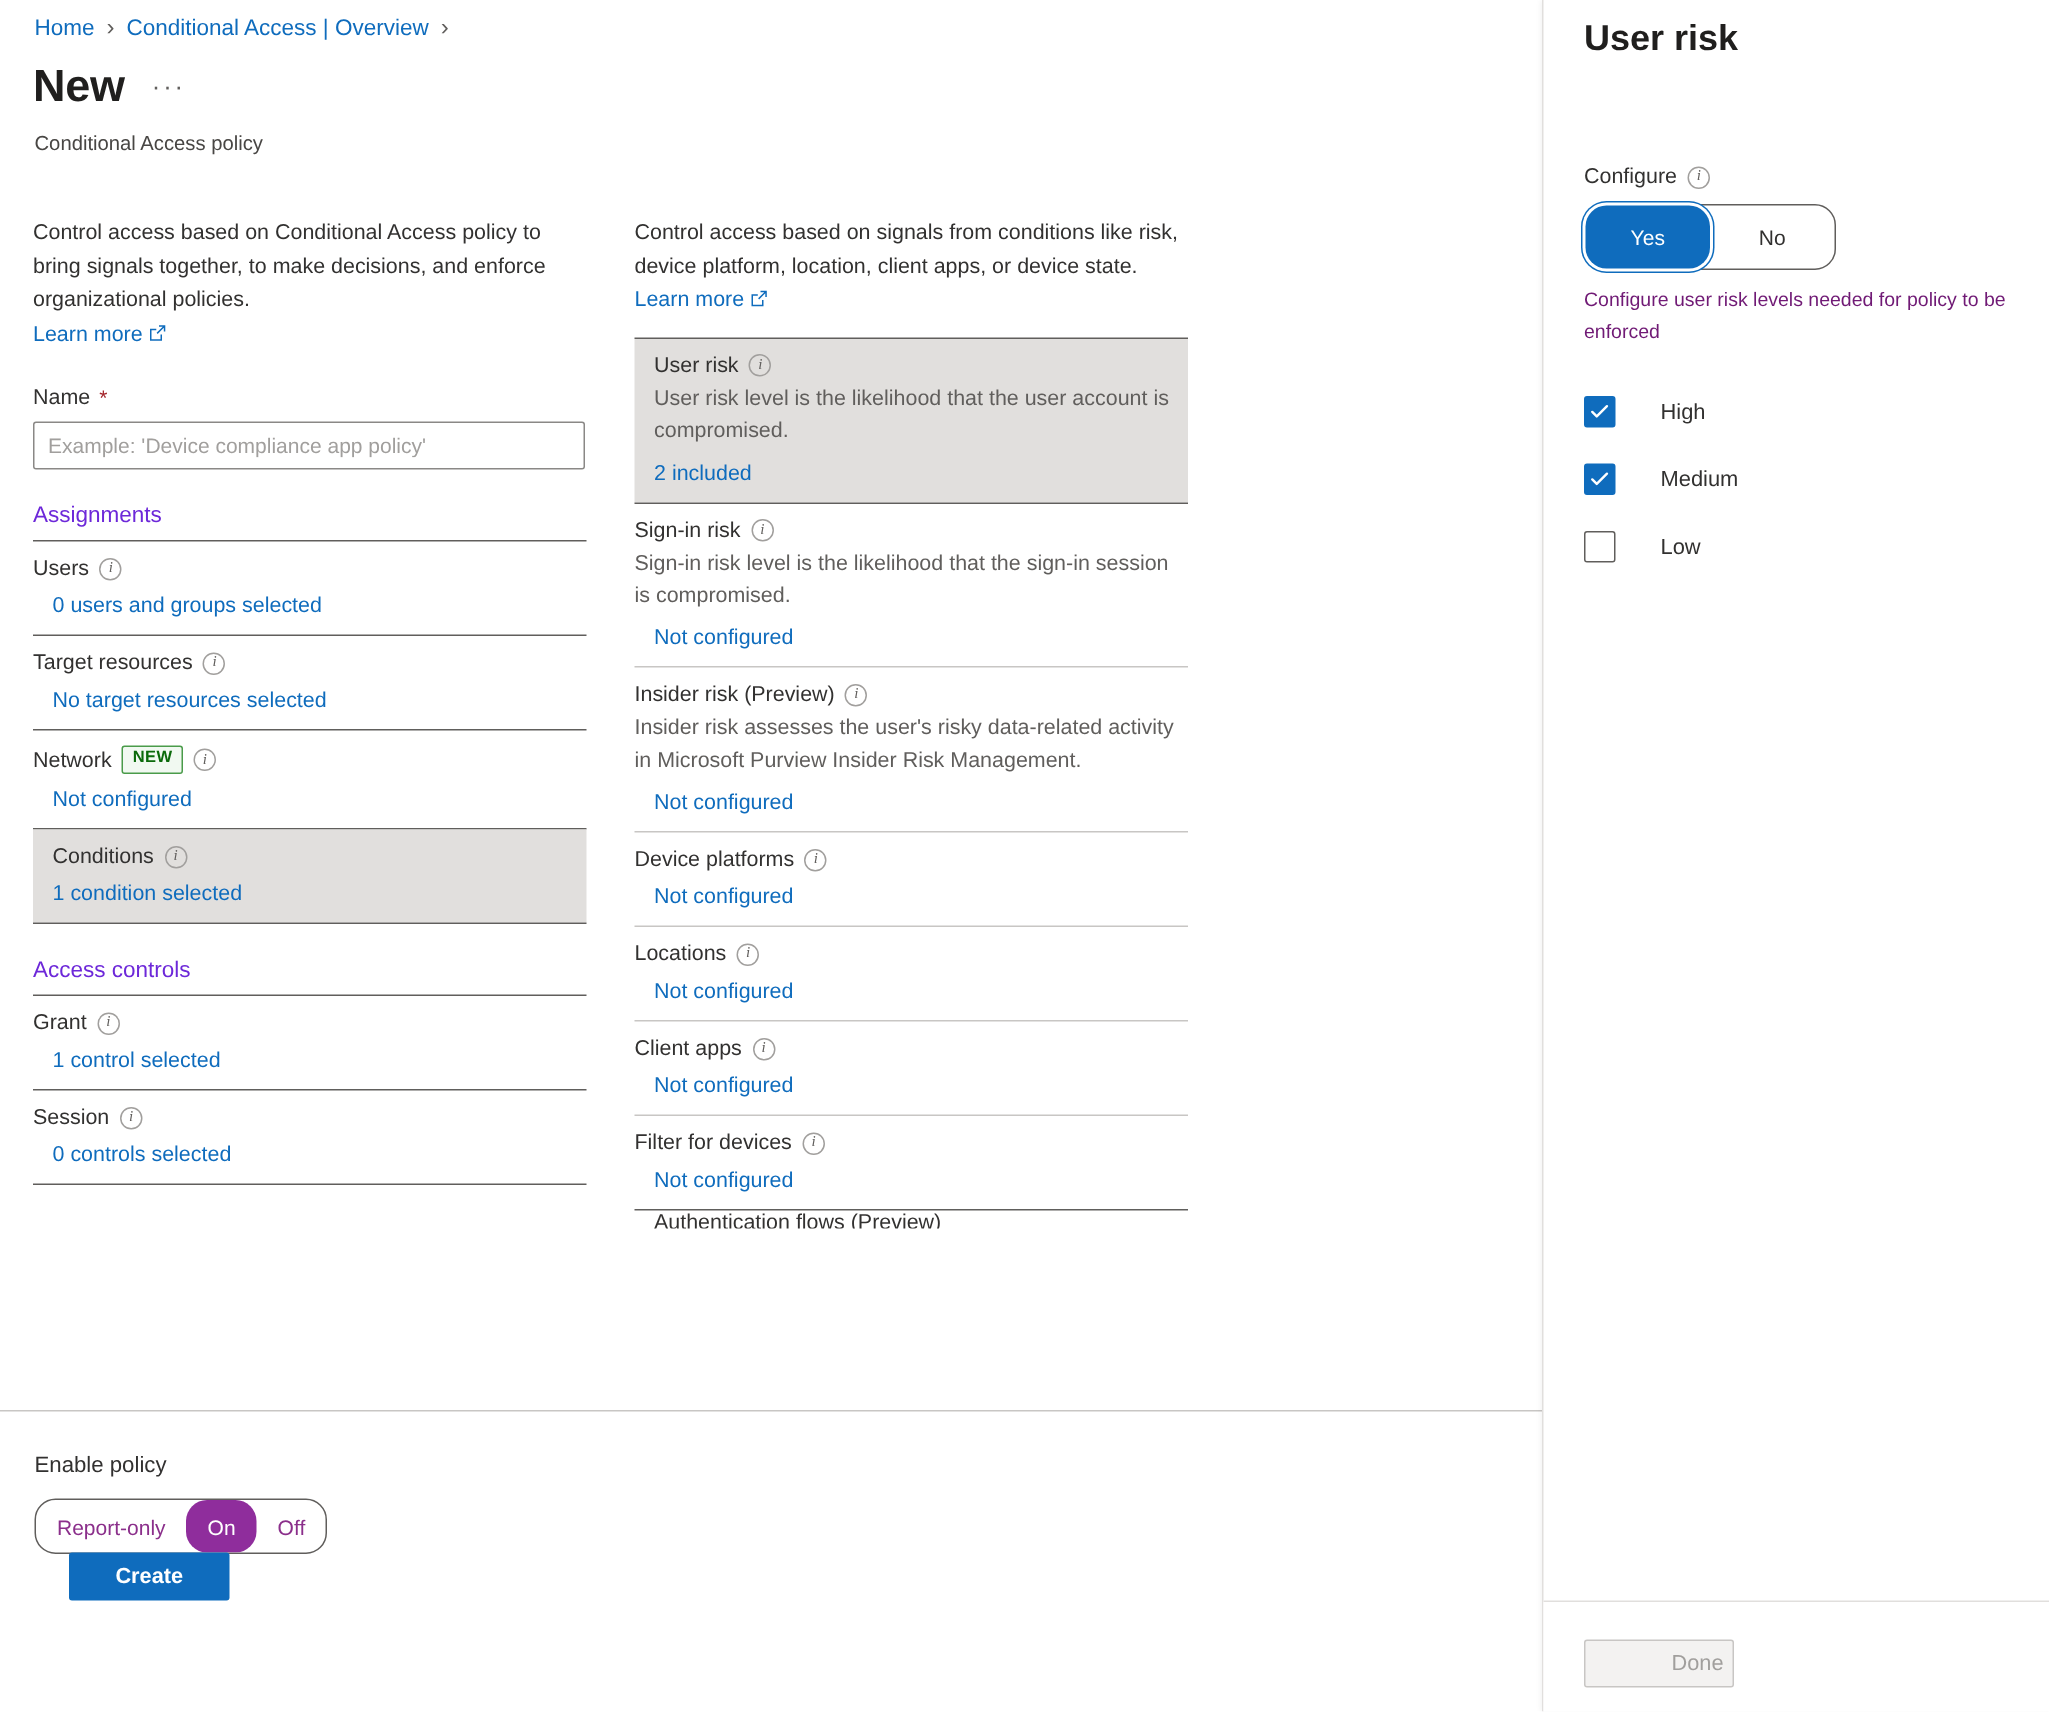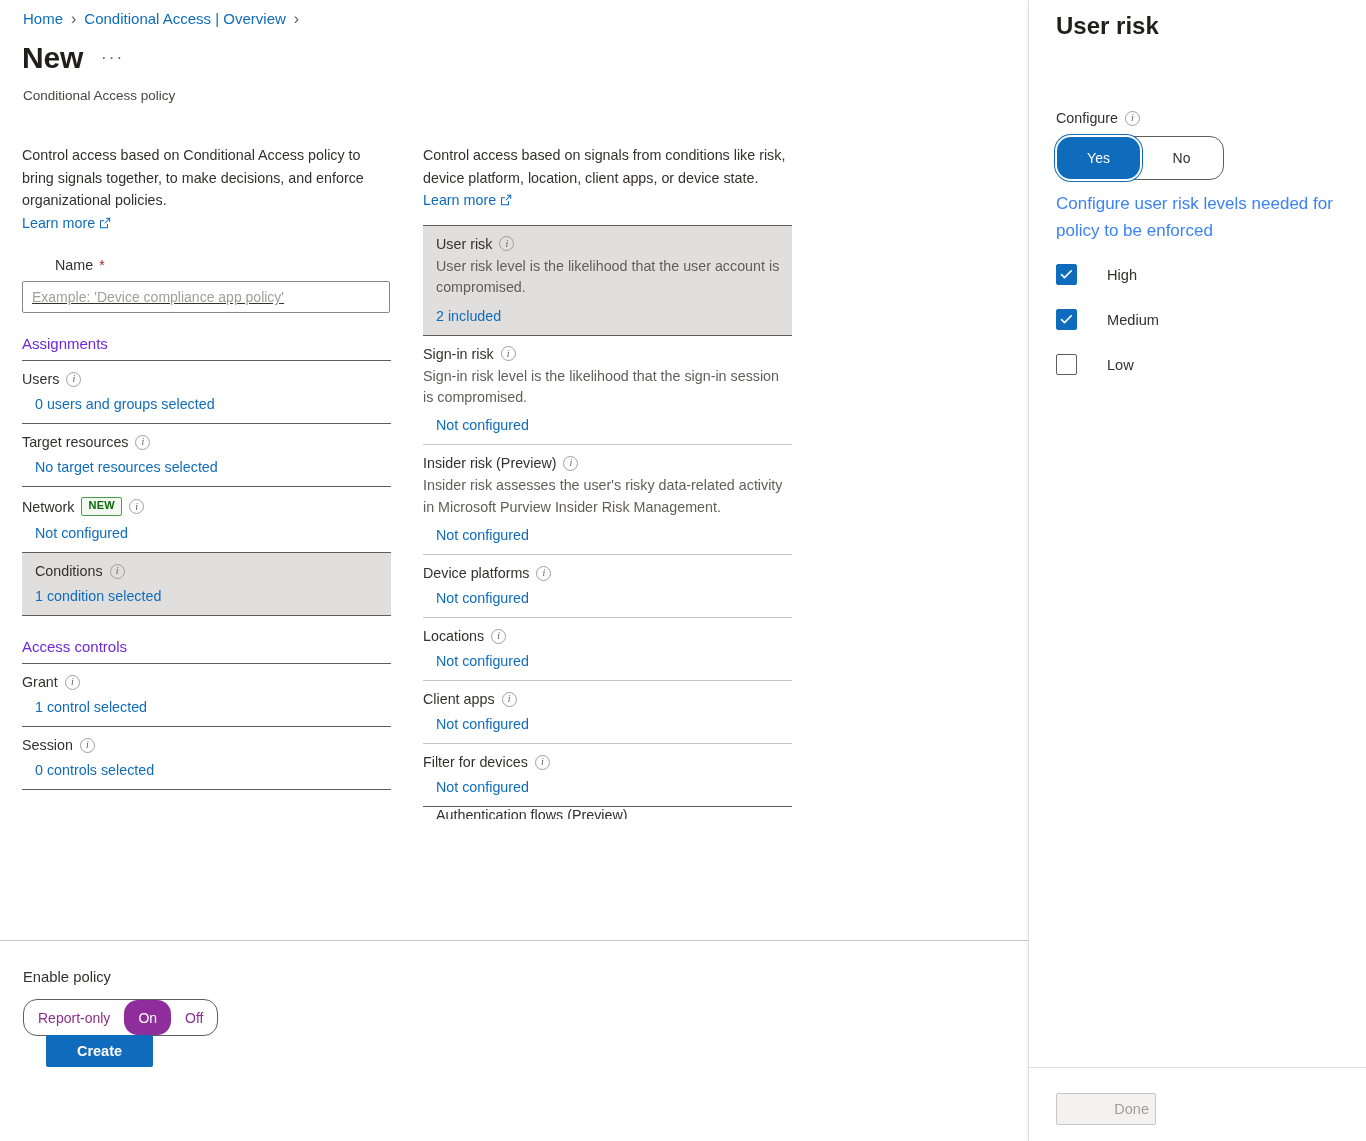--- a/index.html
+++ b/index.html
@@ -44,29 +44,29 @@
   }
 
   
   .col-left { position: absolute; left: 22px; top: 144px; width: 370px; }
   .col-mid  { position: absolute; left: 423px; top: 144px; width: 370px; }
 
   .intro { font-size: 14.3px; line-height: 1.58; color: #323130; margin: 0; }
   .link { color: #0f6cbd; cursor: pointer; text-decoration: none; }
   .ext-icon { display: inline-block; vertical-align: -1px; margin-left: 4px; }
 
-  .field-label { font-size: 14.3px; color: #323130; display:flex; align-items:center; gap:6px;margin-left:33px; }
+  .field-label { font-size: 14.3px; color: #323130; display:flex; align-items:center; gap:6px; }
   .req-star { color: #a4262c; font-size: 14px; }
 
   .name-input {
     display: block; width: 368px; height: 32px;
     margin-top: 8px; padding: 0 9px;
     border: 1px solid #8a8886; border-radius: 2px;
     font-family: "Liberation Sans", sans-serif; font-size: 14px;
-    color: #323130; background: #fff; outline: none; text-decoration: underline;
+    color: #323130; background: #fff; outline: none;
   }
   .name-input::placeholder { color: #a19f9d; }
 
   .section-heading {
     font-size: 15px; color: #6d28d9; font-weight: 400;
     padding-bottom: 8px;
   }
   .hr { height: 1px; background: #605e5c; width: 369px; }
   .hr-light { height: 1px; background: #c8c6c4; width: 369px; }
 
@@ -173,21 +173,21 @@
     display: flex; align-items: center; justify-content: center;
     font-size: 14px; color: #323130; cursor: pointer; border-radius: 14px;
   }
   .yn-seg.active {
     background: #0f6cbd; color: #fff; font-weight: 400;
     box-shadow: 0 0 0 2px #fff, 0 0 0 3px #0f6cbd;
     position: relative; z-index: 2;
   }
   .panel-desc {
     position: absolute; left: 27px; top: 190px; width: 292px;
-    font-size: 17px; color: #3b82f6; line-height: 1.6;
+    font-size: 13px; color: #701a75; line-height: 1.6;
   }
   .check-list { position: absolute; left: 27px; top: 252px; }
   .check-row {
     display: flex; align-items: center; gap: 30px;
     height: 45px; cursor: pointer;
   }
   .checkbox {
     width: 21px; height: 21px; border-radius: 2px;
     border: 1px solid #605e5c; background: #fff;
     display: flex; align-items: center; justify-content: center;

